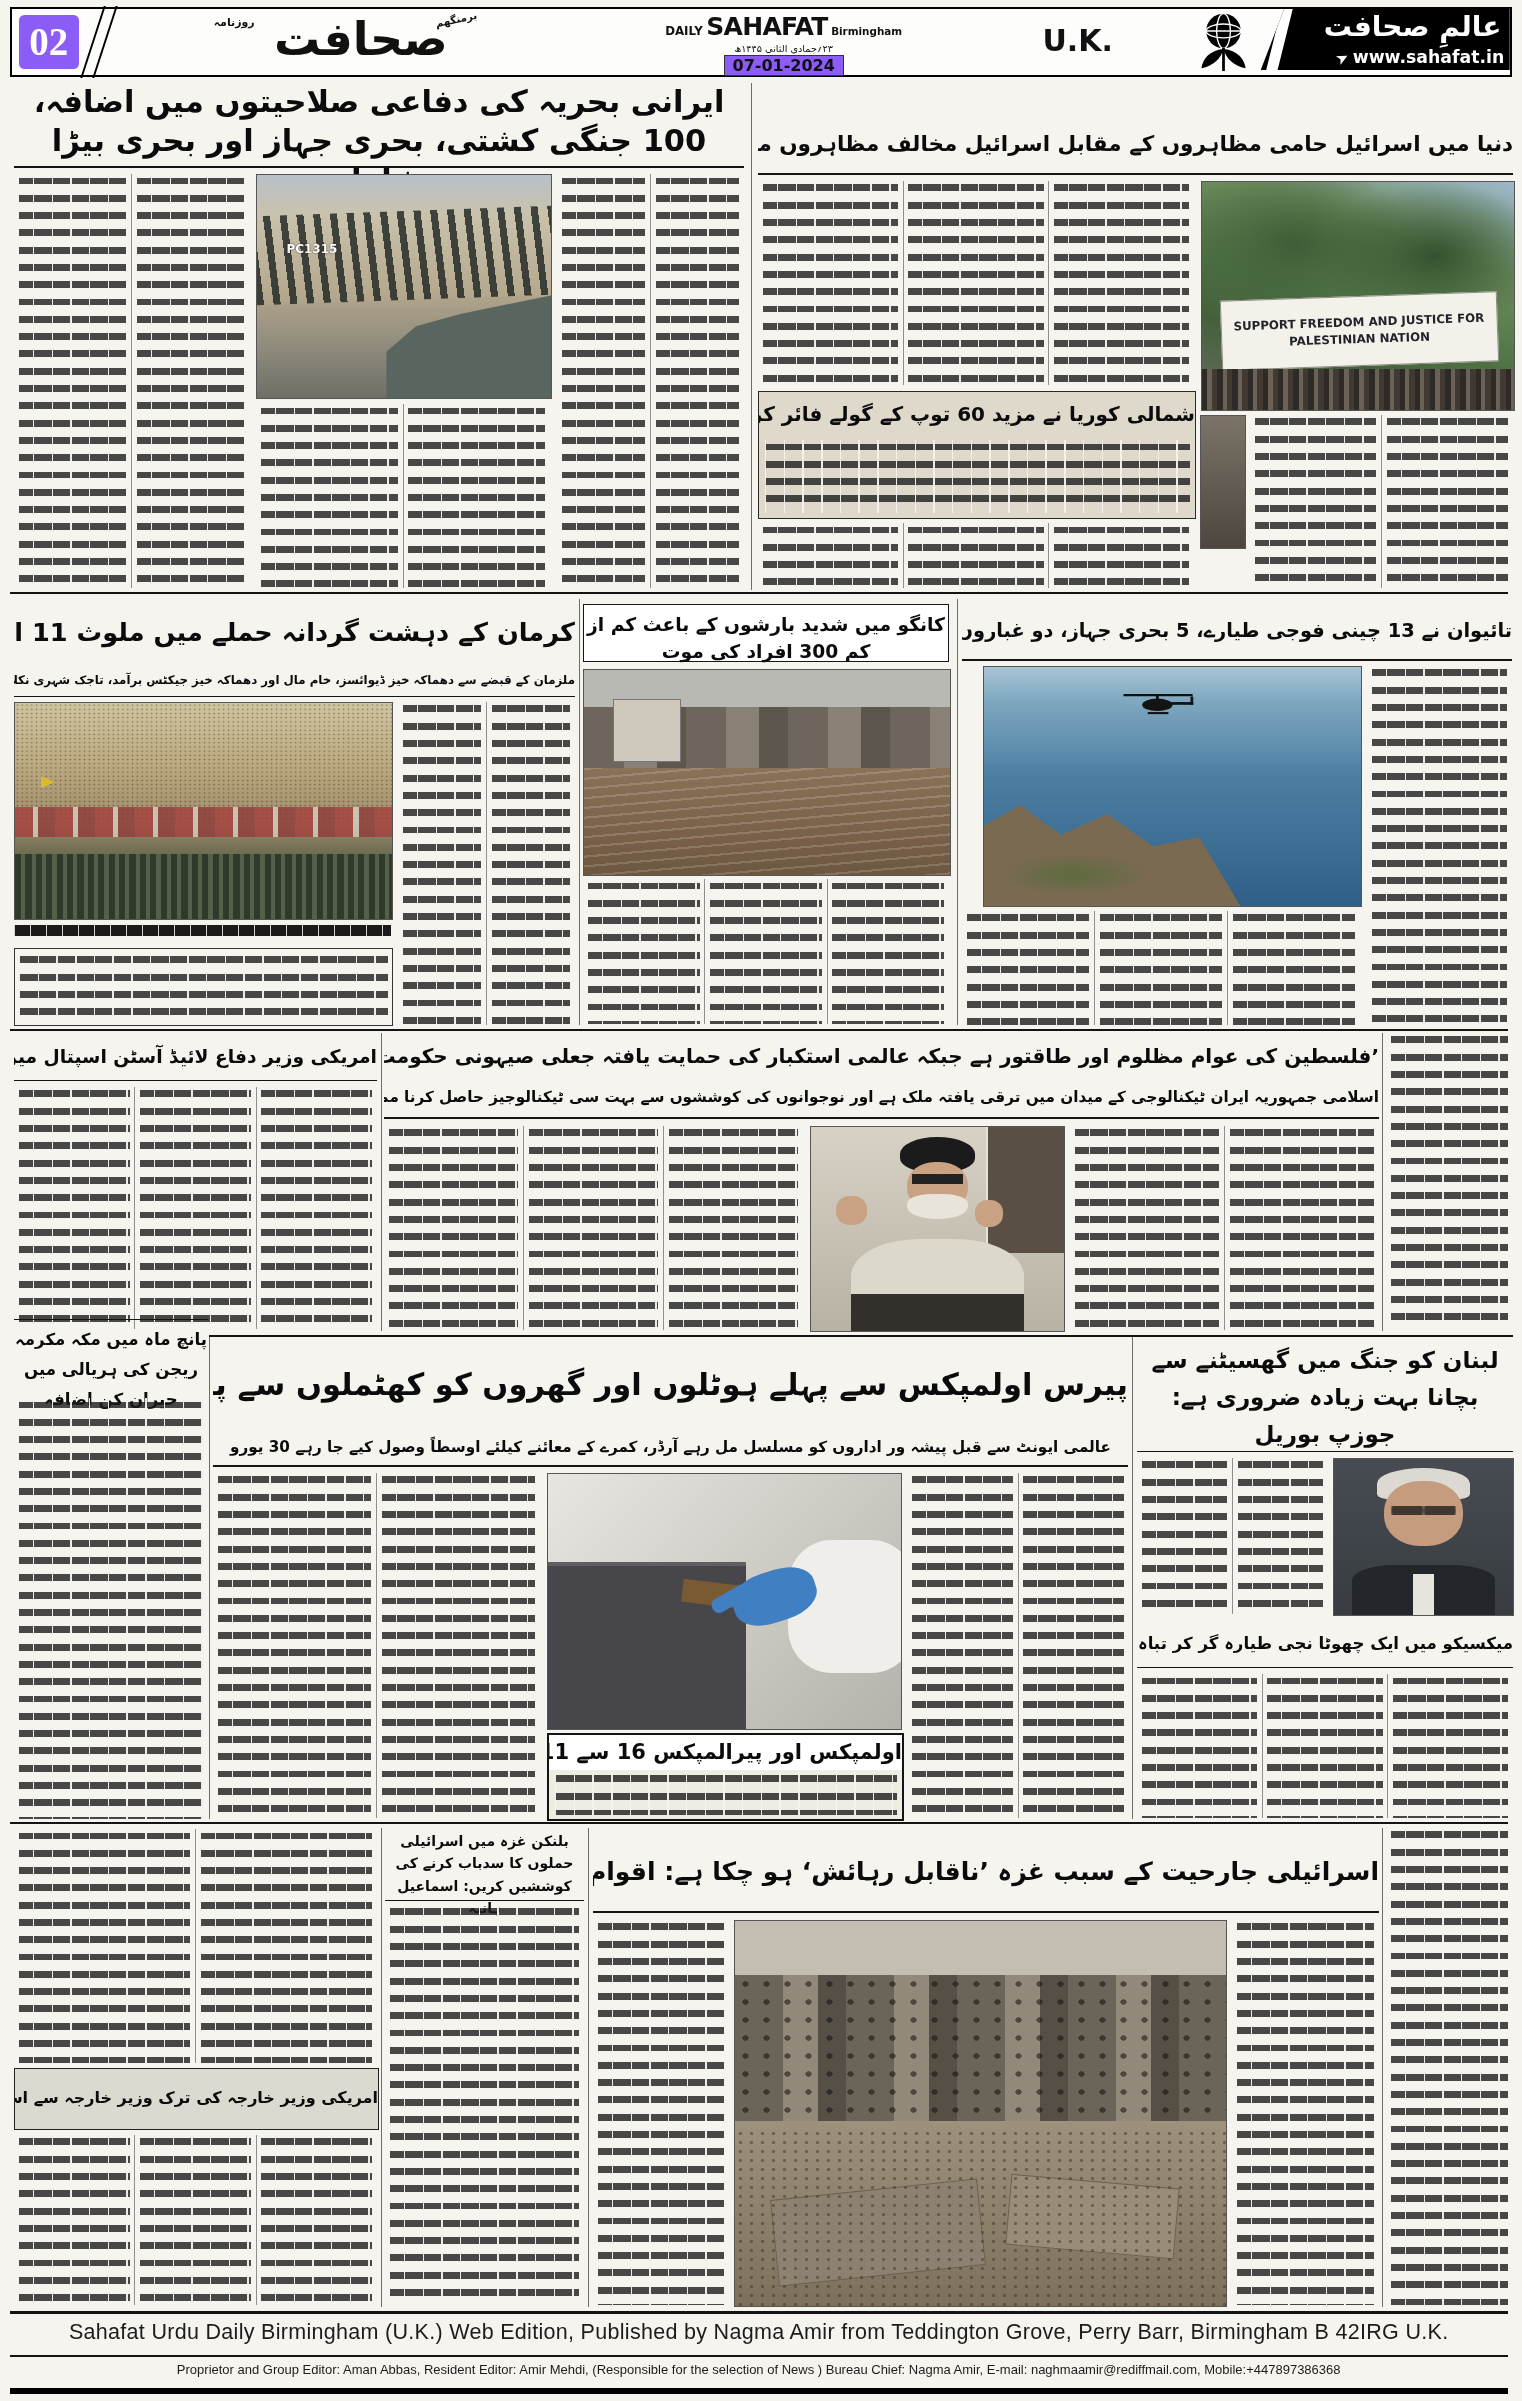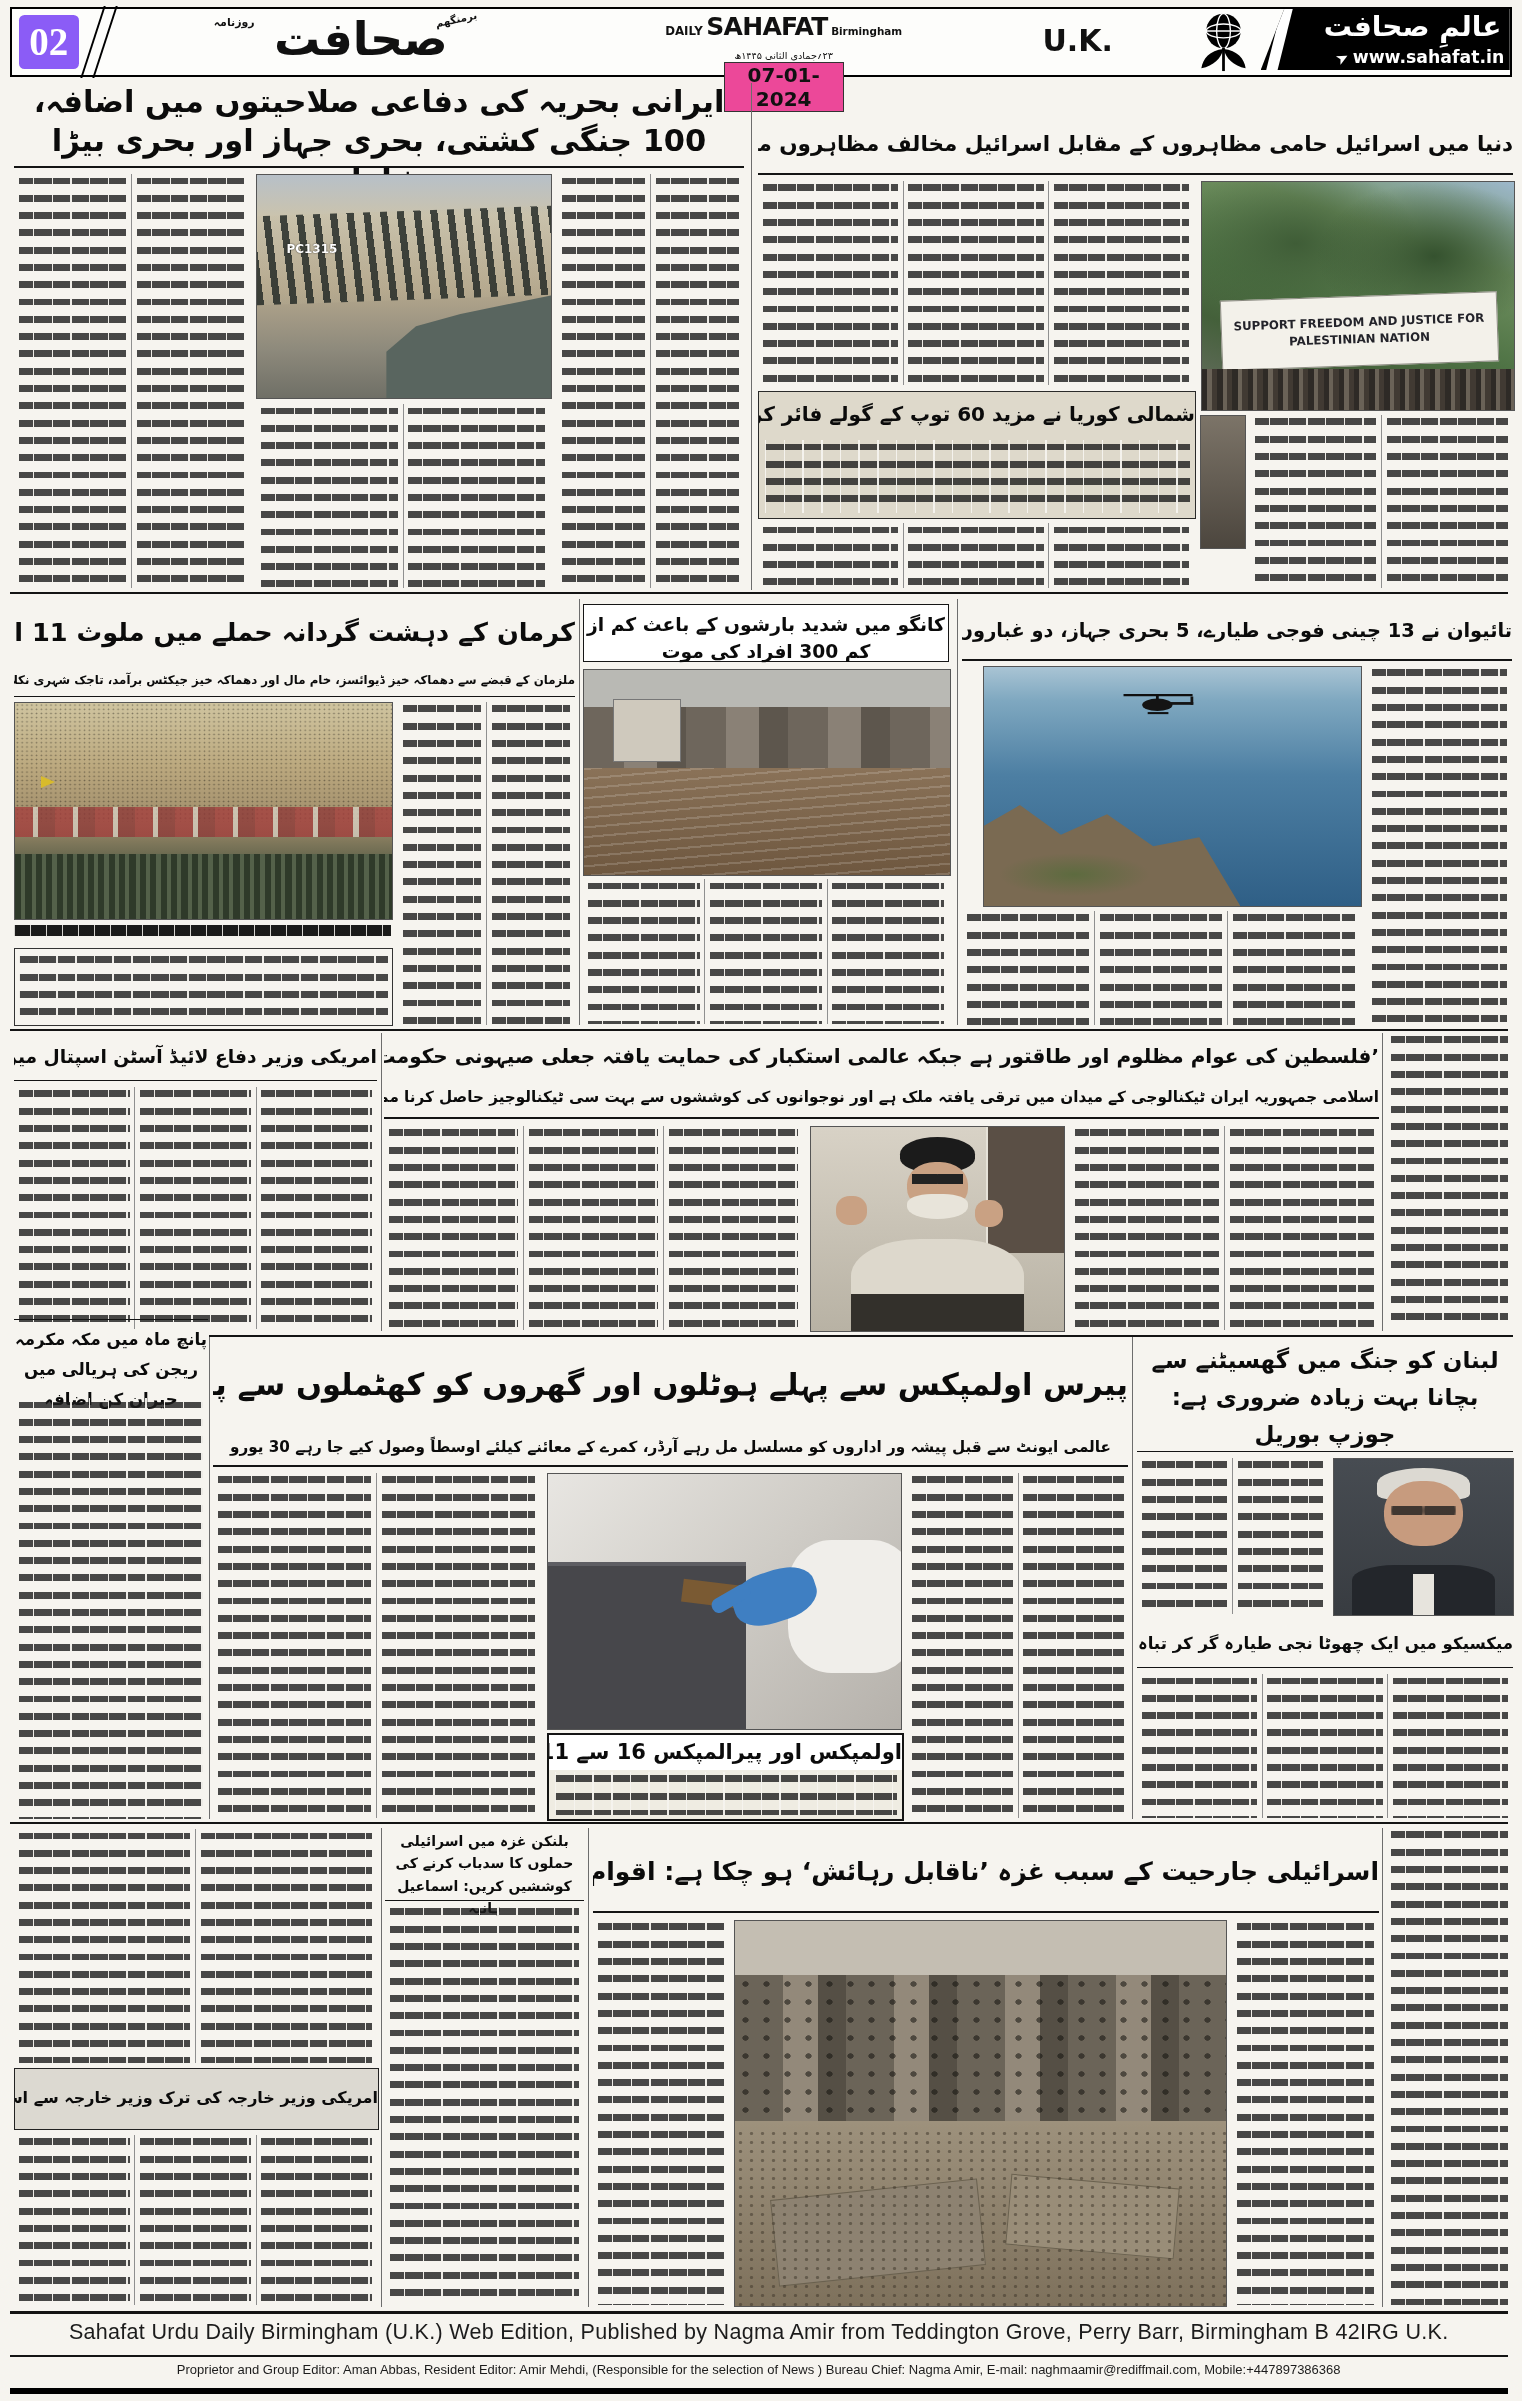--- a/index.html
+++ b/index.html
@@ -45,22 +45,22 @@
       <div class="rtl" style="position:absolute;right:12.5px;top:4.2px;font-size:10.4px;font-weight:bold;transform:rotate(-12deg);">برمنگھم</div>
       <div class="rtl" style="position:absolute;right:42px;top:2.8px;font-size:46px;font-weight:900;letter-spacing:-1.4px;">صحافت</div>
     </div>
 
     <div class="abs" style="left:651px;top:2.8px;width:242px;height:62px;text-align:center;">
       <div style="white-space:nowrap;">
         <span style="font-size:11.8px;font-weight:bold;">DAILY</span>
         <span class="mono-tight" style="font-size:25px;font-weight:900;">SAHAFAT</span>
         <span style="font-size:10.4px;font-weight:bold;">Birmingham</span>
       </div>
-      <div class="rtl" style="font-size:9.7px;margin-top:9px;">۲۳؍جمادی الثانی ۱۴۴۵ھ</div>
-      <div style="width:118px;margin:1.4px auto 0;border:1.4px solid #333;font-size:20px;font-weight:bold;background:#ec4899;">07-01-2024</div>
+      <div class="rtl" style="font-size:9.7px;margin-top:2px;">۲۳؍جمادی الثانی ۱۴۴۵ھ</div>
+      <div style="width:118px;margin:1.4px auto 0;border:1.4px solid #333;font-size:16px;font-weight:bold;background:#8b5cf6;">07-01-2024</div>
     </div>
 
     <div class="abs" style="left:969px;top:0;width:194px;height:66px;font-size:30px;font-weight:900;text-align:center;line-height:64px;">U.K.</div>
 
     <div class="abs" style="left:1170px;top:1.4px;width:83px;height:64px;">
       <svg width="83" height="64" viewBox="0 0 120 92">
         <circle cx="60" cy="30" r="25" fill="#000"></circle>
         <ellipse cx="60" cy="30" rx="25" ry="10" fill="none" stroke="#fff" stroke-width="2"></ellipse>
         <ellipse cx="60" cy="30" rx="10" ry="25" fill="none" stroke="#fff" stroke-width="2"></ellipse>
         <line x1="35" y1="30" x2="85" y2="30" stroke="#fff" stroke-width="2"></line>

